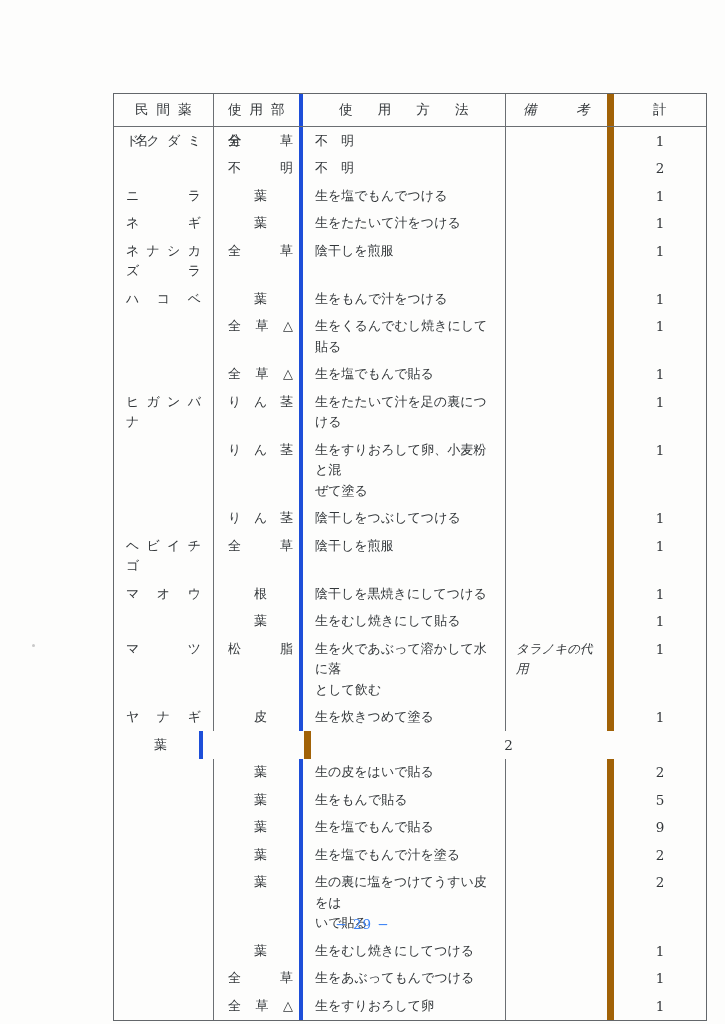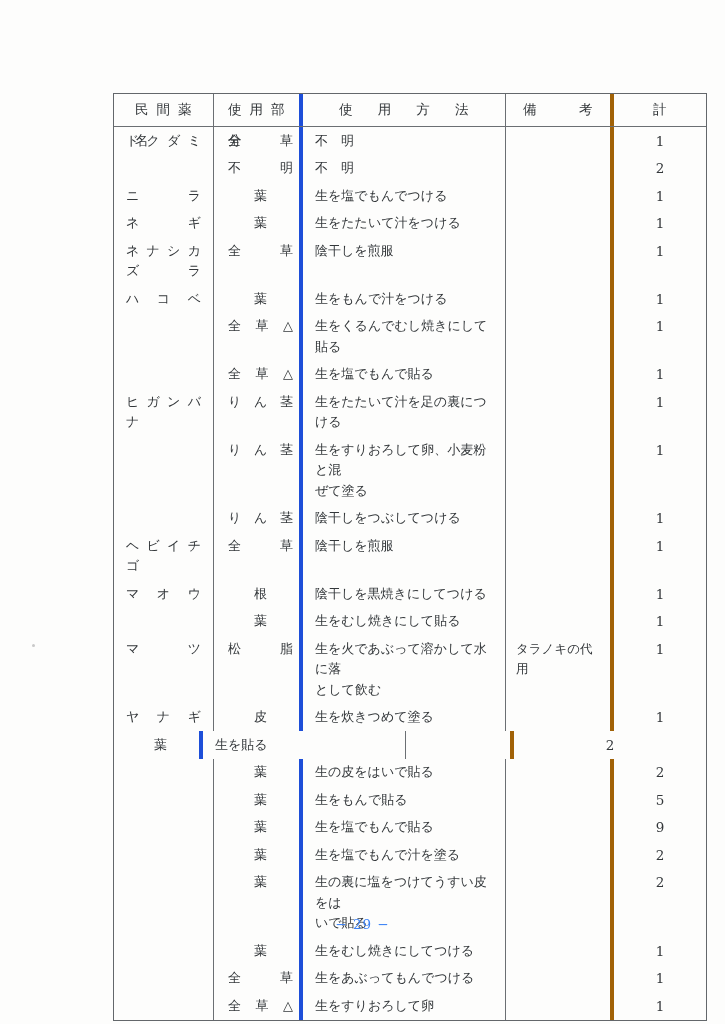--- a/index.html
+++ b/index.html
@@ -52,21 +52,21 @@
   .cell {
     box-sizing: border-box;
     font-size: 13px;
     line-height: 20.5px;
     padding-top: 3.5px;
     padding-bottom: 3.5px;
   }
   .c1 { width: 100px; border-right: 1px solid #6b6f73; }
   .c2 { width: 89px;  border-right: 4px solid #1d4ed8; }
   .c3 { width: 203px; border-right: 1px solid #6b6f73; }
-  .c4 { width: 108px; border-right: 4px solid #a16207; }
+  .c4 { width: 108px; border-right: 7px solid #a16207; font-style: italic; }
   .c5 { flex: 1; }
 
   .jtext {
     text-align: justify;
     text-align-last: justify;
     text-justify: inter-word;
   }
   .ctext { text-align: center; }
 
   .h-name   { padding: 0 21px; }
@@ -243,21 +243,20 @@
   <div class="row">
     <div class="cell c1 c-name jtext">ヤ ナ ギ</div>
     <div class="cell c2 c-part ctext">皮</div>
     <div class="cell c3 c-method">生を炊きつめて塗る</div>
     <div class="cell c4 c-remark"></div>
     <div class="cell c5 c-count">1</div>
   </div>
 
   <div class="row">
     <div class="cell c2 c-part ctext">葉</div>
-    <div class="cell c3 c-method">生を貼る</div>
     <div class="cell c4 c-remark"></div>
     <div class="cell c5 c-count">2</div>
   </div>
 
   <div class="row">
     <div class="cell c1 c-name jtext"></div>
     <div class="cell c2 c-part ctext">葉</div>
     <div class="cell c3 c-method">生の皮をはいで貼る</div>
     <div class="cell c4 c-remark"></div>
     <div class="cell c5 c-count">2</div>

